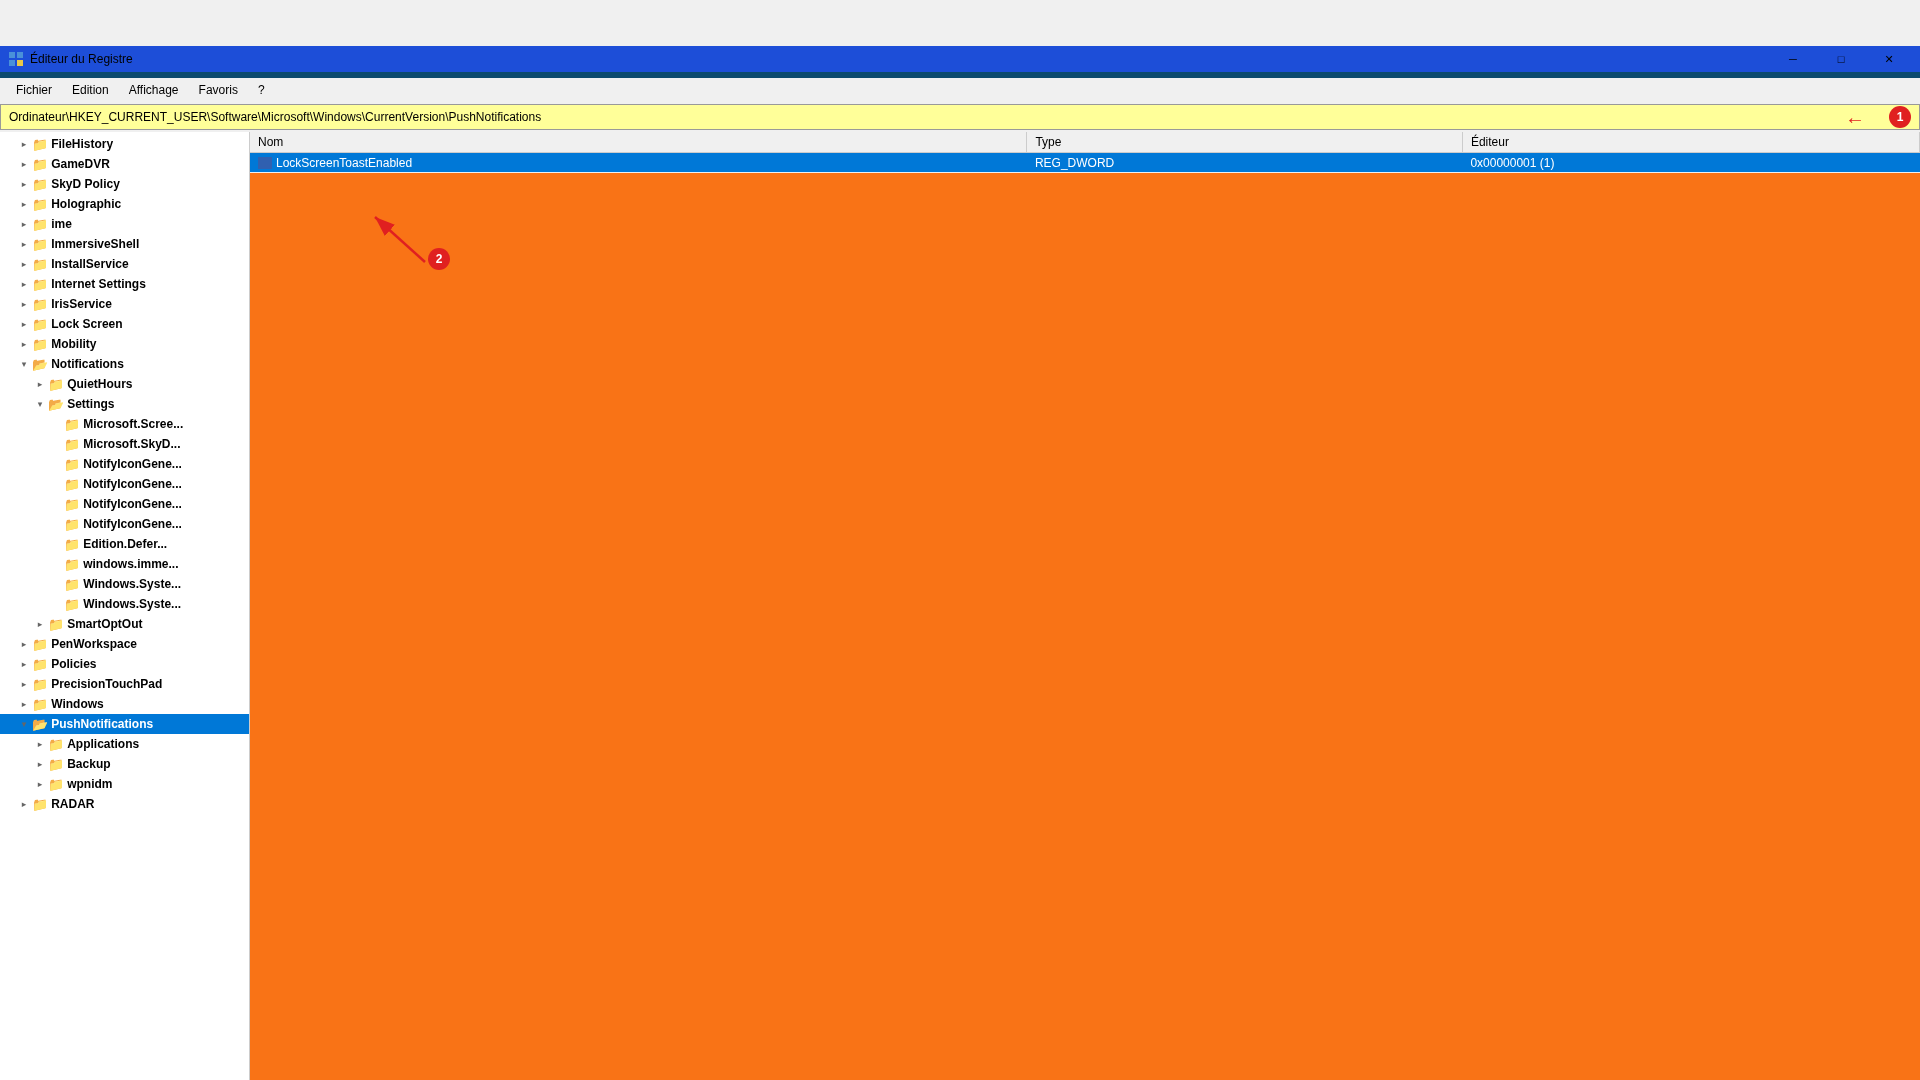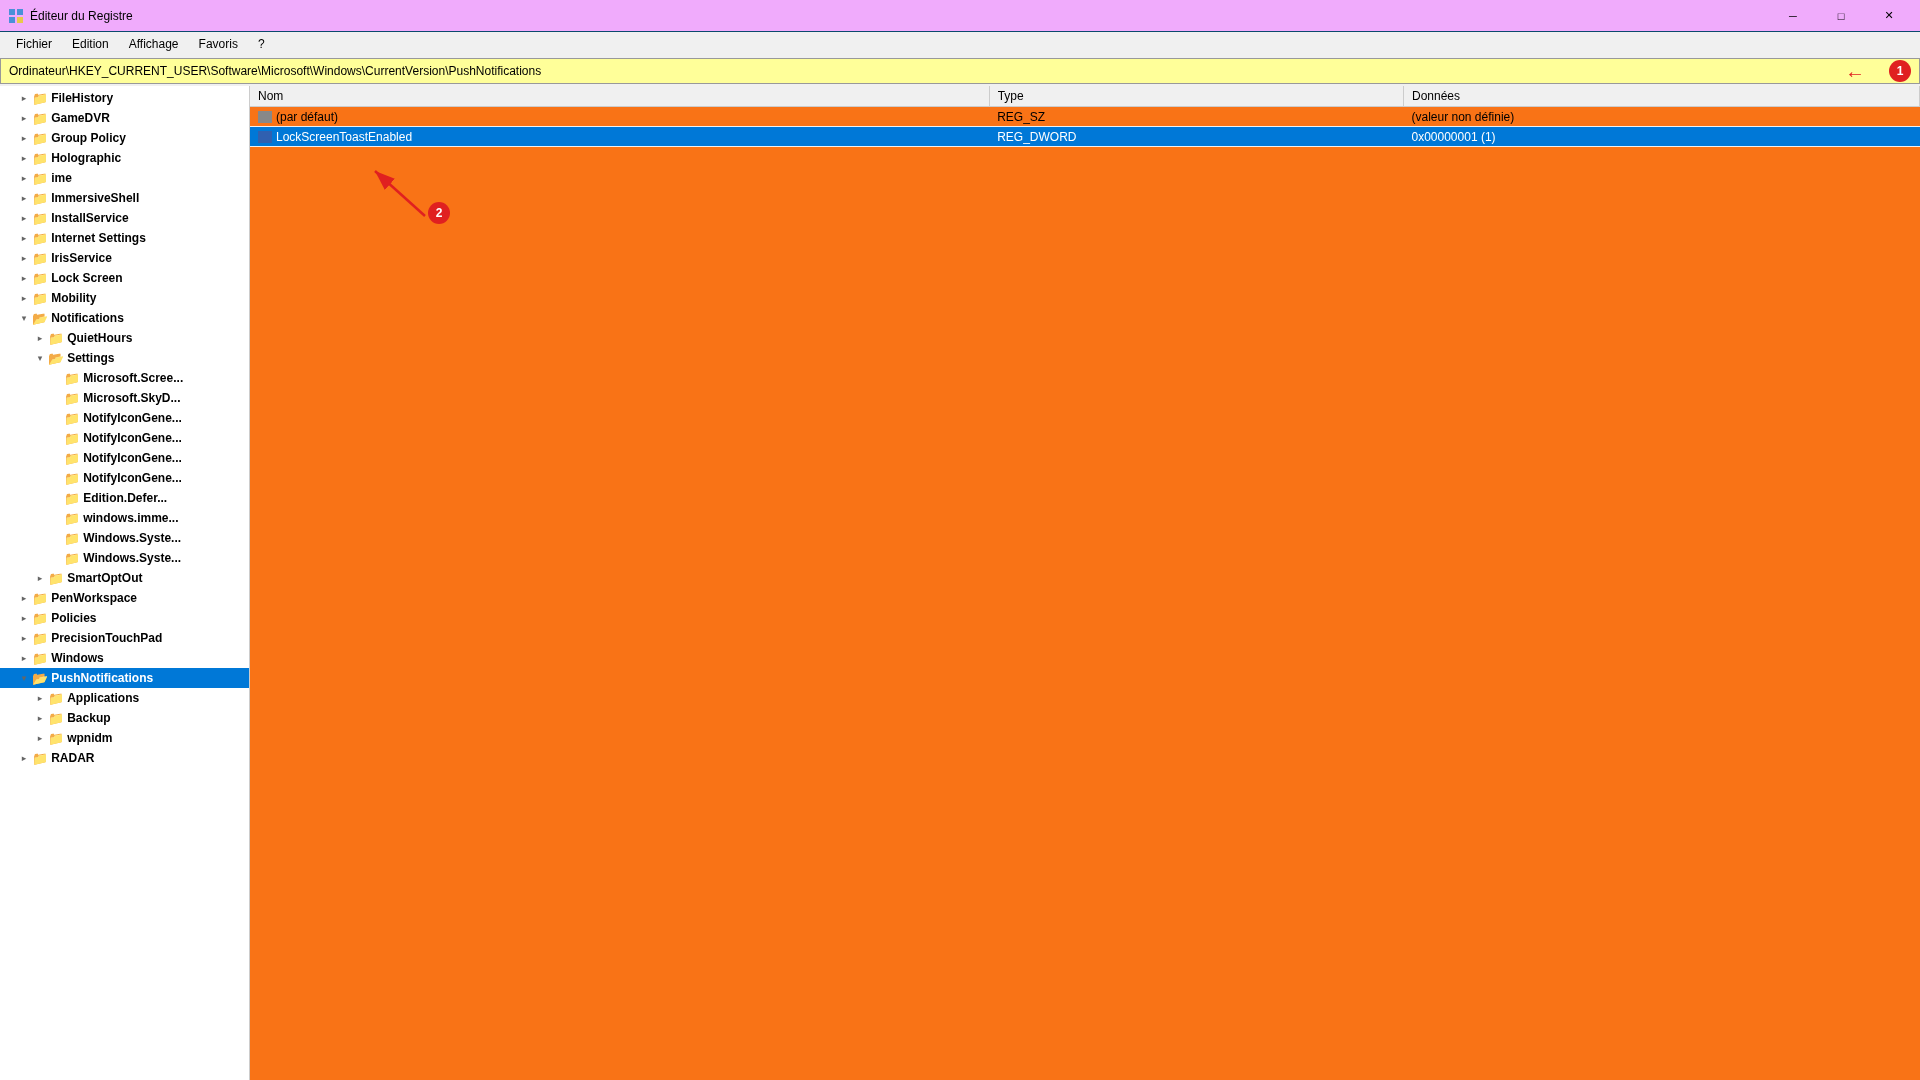--- a/index.html
+++ b/index.html
@@ -8,27 +8,28 @@
       font-size: 12px;
       background: #f0f0f0;
       width: 1920px;
       height: 1080px;
       overflow: hidden;
       display: flex;
       flex-direction: column;
     }
     
     .title-bar {
-      background: #f0abfc;
+      background: #1d4ed8;
       display: flex;
       align-items: center;
       padding: 4px 8px;
       height: 32px;
-      border-bottom: 1px solid #0c4a6e;
+      border-bottom: 6px solid #0c4a6e;
       justify-content: space-between;
+      margin-top: 46px;
     }
     .title-bar-left {
       display: flex;
       align-items: center;
       gap: 6px;
     }
     .title-bar-controls {
       display: flex;
       gap: 2px;
     }
@@ -208,21 +209,21 @@
         <span class="tree-label">FileHistory</span>
       </div>
       <div class="tree-item" style="padding-left: 16px;">
         <span class="expand-btn">▸</span>
         <span style="font-size: 13px; margin-right: 3px; flex-shrink: 0;">📁</span>
         <span class="tree-label">GameDVR</span>
       </div>
       <div class="tree-item" style="padding-left: 16px;">
         <span class="expand-btn">▸</span>
         <span style="font-size: 13px; margin-right: 3px; flex-shrink: 0;">📁</span>
-        <span class="tree-label">Group Policy</span>
+        <span class="tree-label">SkyD Policy</span>
       </div>
       <div class="tree-item" style="padding-left: 16px;">
         <span class="expand-btn">▸</span>
         <span style="font-size: 13px; margin-right: 3px; flex-shrink: 0;">📁</span>
         <span class="tree-label">Holographic</span>
       </div>
       <div class="tree-item" style="padding-left: 16px;">
         <span class="expand-btn">▸</span>
         <span style="font-size: 13px; margin-right: 3px; flex-shrink: 0;">📁</span>
         <span class="tree-label">ime</span>
@@ -373,29 +374,24 @@
         <span class="tree-label">RADAR</span>
       </div>
     </div>
 
   <div class="values-panel" style="position:relative;">
     <table class="values-table">
       <thead>
         <tr>
           <th>Nom</th>
           <th>Type</th>
-          <th>Données</th>
+          <th>Éditeur</th>
         </tr>
       </thead>
       <tbody id="values-tbody">
-      <tr>
-            <td><span style="display: inline-block; width: 14px; height: 12px; margin-right: 4px; vertical-align: middle; background: rgb(136, 136, 136);"></span>(par défaut)</td>
-            <td>REG_SZ</td>
-            <td>(valeur non définie)</td>
-          </tr>
           <tr class="selected-row">
             <td><span style="display: inline-block; width: 14px; height: 12px; margin-right: 4px; vertical-align: middle; background: rgb(48, 96, 176);"></span>LockScreenToastEnabled</td>
             <td>REG_DWORD</td>
             <td>0x00000001 (1)</td>
           </tr>
         </tbody>
     </table>
 
     <div style="position:absolute; left:120px; top:75px; pointer-events:none;">
       

